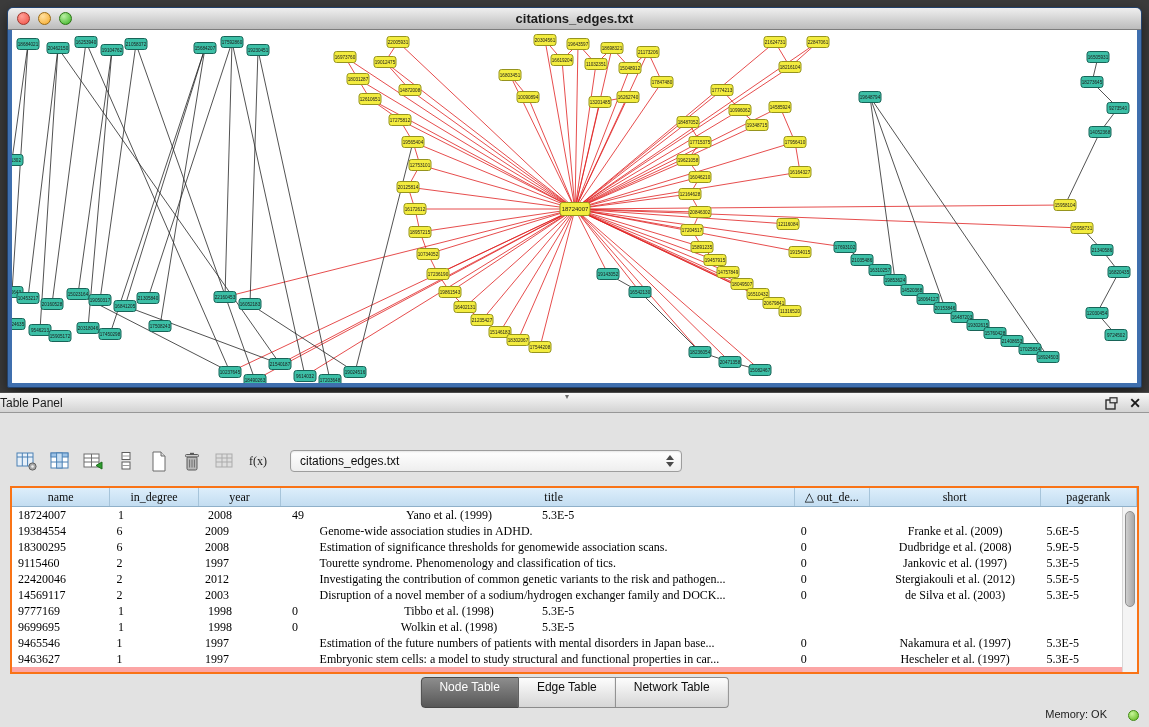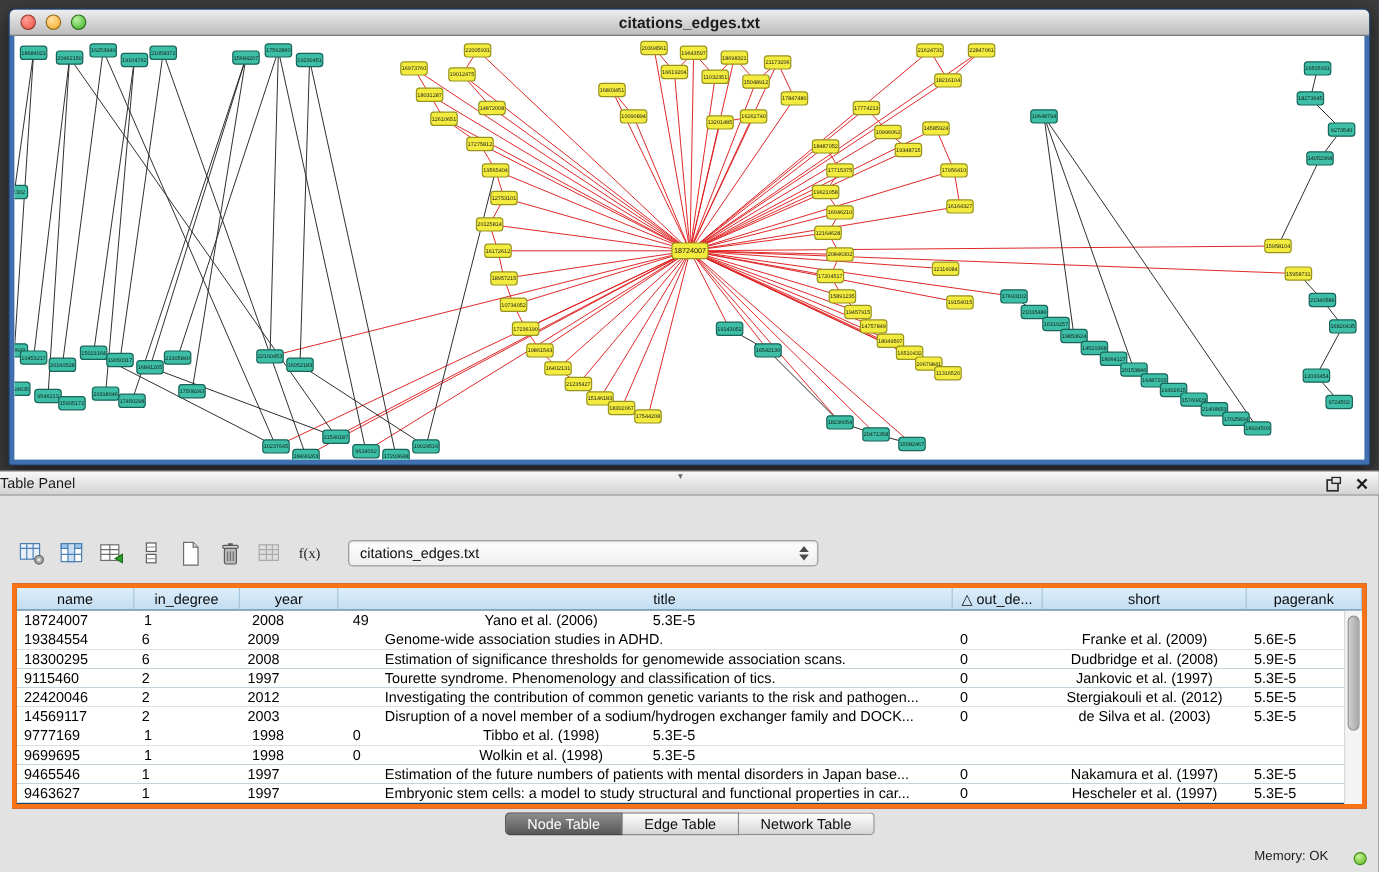--- a/index.html
+++ b/index.html
@@ -39,34 +39,34 @@
 
   .combo { margin-left:12px; width:392px; height:22px; background:linear-gradient(#ffffff,#eeeeee);
     border:1px solid #9d9d9d; border-radius:4px; display:flex; align-items:center;
     box-shadow:inset 0 1px 2px rgba(0,0,0,.10); }
   .combo-text { flex:1; padding-left:9px; font-size:12px; color:#0d0d0d; white-space:nowrap; overflow:hidden; }
   .combo-arrows { width:18px; display:flex; flex-direction:column; align-items:center; gap:2px; padding-right:5px; }
   .tri-up    { width:0; height:0; border-left:4px solid transparent; border-right:4px solid transparent; border-bottom:5px solid #4a4a4a; }
   .tri-down  { width:0; height:0; border-left:4px solid transparent; border-right:4px solid transparent; border-top:5px solid #4a4a4a; }
 
   .table-wrap { position:absolute; left:10px; top:93px; width:1129px; height:188px;
-    background:#0c4a6e; border:4px solid #f97316; overflow:hidden; }
+    background:#fca5a5; border:2px solid #f97316; overflow:hidden;font-family:Liberation Serif, serif; }
   .thead { display:flex; height:19px; background:linear-gradient(#ddeefb,#c3ddf1); border-bottom:1px solid #8fb0c9; }
   .th { font-size:12px; color:#0c0c0c; text-align:center; line-height:18px;
     border-right:1px solid #a6c4da; overflow:hidden; white-space:nowrap; }
   .trow { display:flex; height:16px; background:#fff; }
   .td { font-size:12px; line-height:16px; padding:0 6px; white-space:nowrap; overflow:hidden; color:#000; }
   .c0{width:100px;} .c1{width:90px;} .c2{width:84px;} .c3{width:490px;margin-left:32px;} .c4{width:76px;} .c5{width:174px;} .c6{width:98px;}
   .td.c5{ text-align:center; }
   .vscroll { position:absolute; right:0; top:19px; bottom:0; width:15px; background:#f4f4f4; border-left:1px solid #d8d8d8; }
   .vthumb { position:absolute; left:2px; right:2px; top:4px; height:96px;
     background:linear-gradient(90deg,#cfcfcf,#a8a8a8); border:1px solid #8f8f8f; border-radius:7px; }
 
   .tabs { position:absolute; left:50%; transform:translateX(-50%); top:284px; display:flex; }
-  .tab { height:19px; line-height:18px; font-size:12px; padding:0 18px; color:#0d0d0d;
+  .tab { height:31px; line-height:18px; font-size:12px; padding:0 18px; color:#0d0d0d;
     border:1px solid #8b8b8b; border-left:none; background:linear-gradient(#fdfdfd,#d6d6d6); }
   .tab:first-child { border-left:1px solid #8b8b8b; border-radius:4px 0 0 4px; }
   .tab:last-child  { border-radius:0 4px 4px 0; }
   .tab.active { background:linear-gradient(#8d8d8d,#575757); color:#ffffff; border-color:#474747; }
 
   .status-text { position:absolute; right:42px; bottom:7px; font-size:11px; color:#1c1c1c; }
   .mem-dot { position:absolute; right:10px; bottom:6px; width:11px; height:11px; border-radius:50%;
     background:radial-gradient(circle at 35% 30%, #c8f59a, #5cb517); border:1px solid #3f8a12; }
 </style>
 </head>
@@ -829,21 +829,21 @@
         <div class="th c4">△ out_de...</div>
         <div class="th c5">short</div>
         <div class="th c6">pagerank</div>
       </div>
     <div>
         <div class="trow">
           <div class="td c0">18724007</div>
           <div class="td c1">1</div>
           <div class="td c2">2008</div>
           <div class="td c4">49</div>
-          <div class="td c5">Yano et al. (2006)</div>
+          <div class="td c5">Yano et al. (1999)</div>
           <div class="td c6">5.3E-5</div>
         </div>
         <div class="trow">
           <div class="td c0">19384554</div>
           <div class="td c1">6</div>
           <div class="td c2">2009</div>
           <div class="td c3">Genome-wide association studies in ADHD.</div>
           <div class="td c4">0</div>
           <div class="td c5">Franke et al. (2009)</div>
           <div class="td c6">5.6E-5</div>

